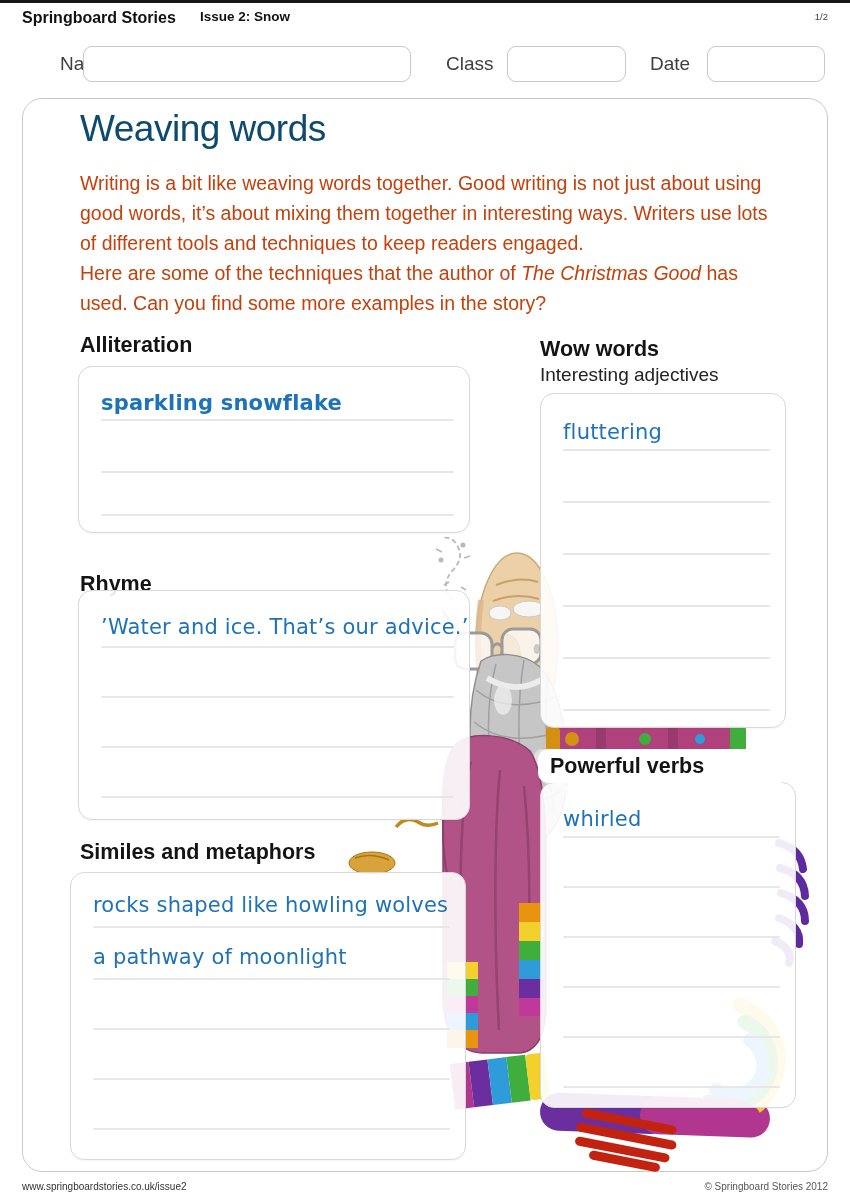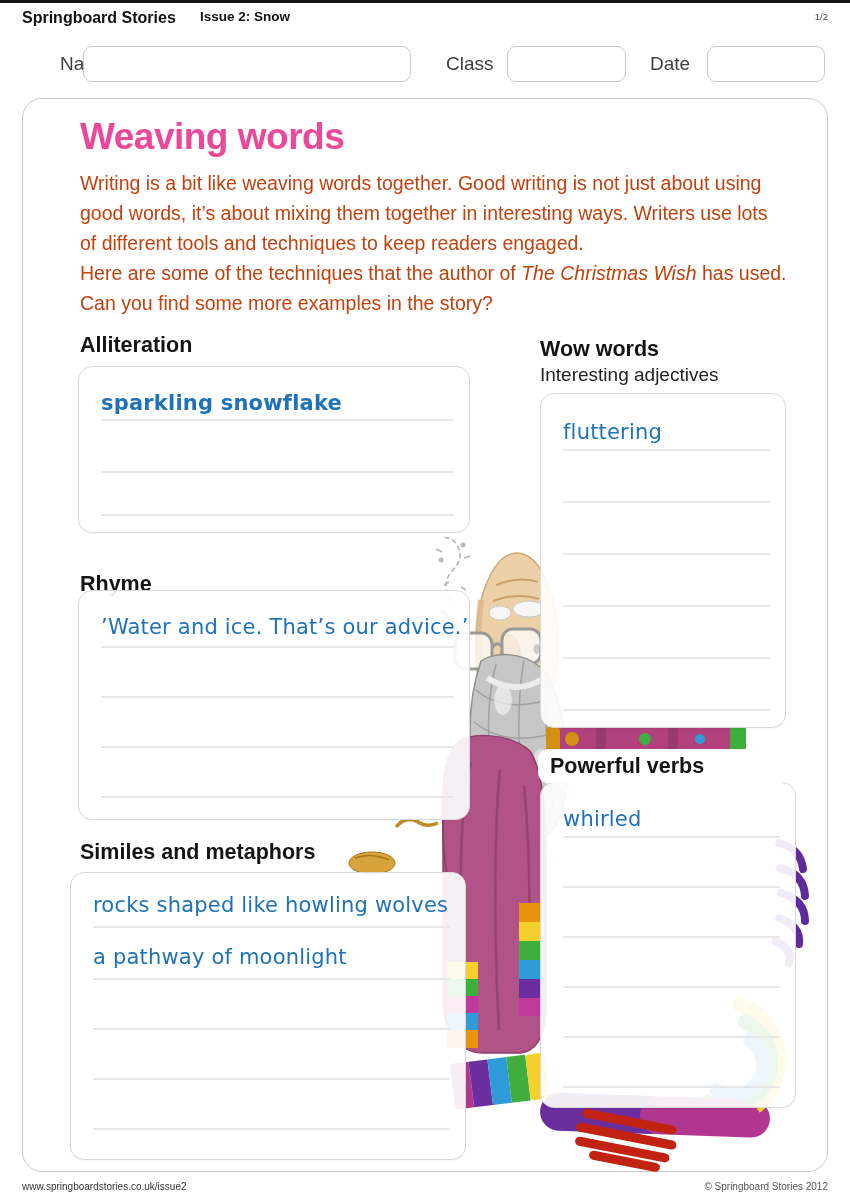--- a/index.html
+++ b/index.html
@@ -18,21 +18,21 @@
     box-sizing:border-box;font-size:17px;padding:0 10px;color:#222;outline:none;
     font-family:"Liberation Sans",sans-serif;position:absolute;
   }
   .card{
     left:22px;top:98px;width:806px;height:1074px;background:#ffffff;
     border:1.6px solid #c9c9c9;border-radius:20px;z-index:0;box-sizing:border-box;
   }
   .art{left:0;top:0;z-index:1;pointer-events:none;}
   .z2{z-index:2;}
   .z3{z-index:3;}
-  .title{left:80px;top:116px;font-size:37px;font-weight:bold;color:#ec4899;letter-spacing:-0.5px;}
+  .title{left:80px;top:108px;font-size:37px;font-weight:normal;color:#0c4a6e;letter-spacing:-0.5px;}
   .para{left:80px;width:708px;font-size:19.5px;line-height:30px;color:#c2410c;}
   .p1{top:168px;}
   .p2{top:258px;}
   .h2{font-size:21.5px;font-weight:bold;color:#141414;}
   .sub{font-size:19px;color:#222;}
   .wbox{
     position:absolute;background:rgba(255,255,255,0.91);
     border:1.6px solid #d8d8d8;border-radius:14px;z-index:2;box-sizing:border-box;
     box-shadow:0 1px 2px rgba(0,0,0,0.04);
   }
@@ -178,21 +178,21 @@
     <path d="M779,843 q22,6 24,26"></path>
     <path d="M780,868 q24,6 25,28"></path>
     <path d="M781,893 q24,7 24,28"></path>
     <path d="M779,918 q22,8 20,26"></path>
     <path d="M775,941 q18,8 14,22"></path>
   </g>
 </svg>
 
 <div class="abs title z2">Weaving words</div>
 <div class="abs para p1 z2">Writing is a bit like weaving words together. Good writing is not just about using good words, it’s about mixing them together in interesting ways. Writers use lots of different tools and techniques to keep readers engaged.</div>
-<div class="abs para p2 z2"><span>Here are some of the techniques that the author of </span><i>The Christmas Wish</i><span> has used. Can you find some more examples in the story?</span></div>
+<div class="abs para p2 z2"><span>Here are some of the techniques that the author of </span><i>The Christmas Good</i><span> has used. Can you find some more examples in the story?</span></div>
 
 <div class="abs h2 z2" style="left:80px;top:333px;">Alliteration</div>
 <div class="wbox" style="left:78px;top:366px;width:392px;height:167px;font-weight:bold;">
   <div class="hand" style="top:24px;">sparkling snowflake</div>
   <div class="rule" style="top:52px;"></div>
   <div class="rule" style="top:104px;"></div>
   <div class="rule" style="top:147px;"></div>
 </div>
 
 <div class="abs h2 z2" style="left:540px;top:337px;">Wow words</div>

